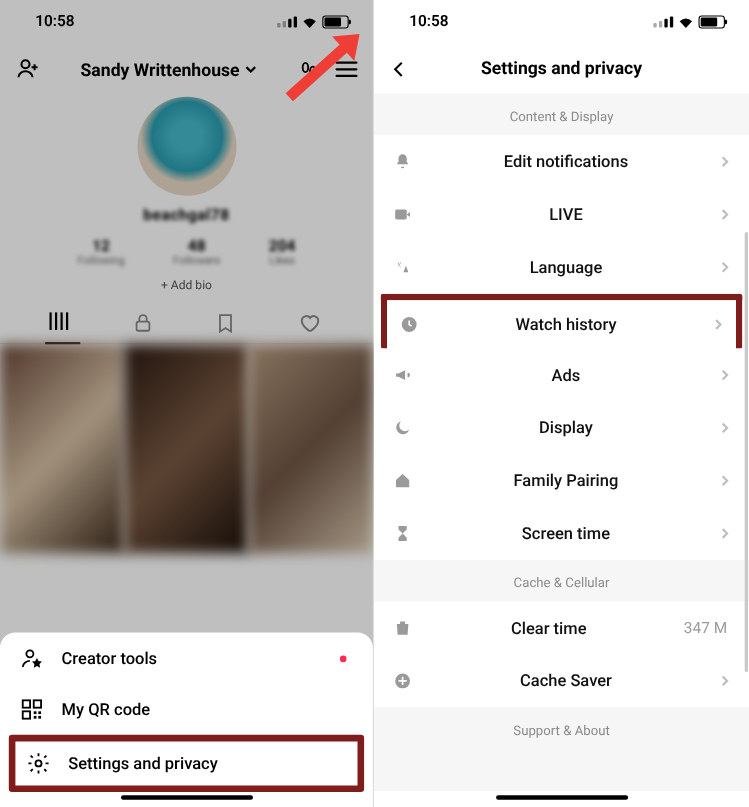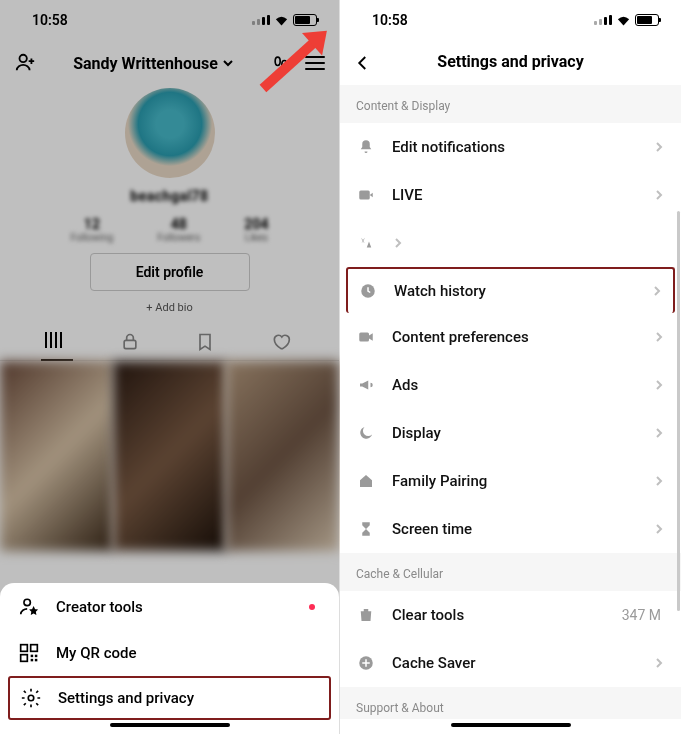--- a/index.html
+++ b/index.html
@@ -114,21 +114,21 @@
     position:absolute; bottom:0; left:0; right:0;
     background:#fff; border-radius:14px 14px 0 0;
     padding:1px 0 14px; z-index:10;
   }
   .sheet-row {
     display:flex; align-items:center; gap:16px;
     padding:12px 18px; font-size:15px; font-weight:500;
   }
   .sheet-row .dot{ width:6px;height:6px;border-radius:50%;background:#fe2c55; margin-left:auto; margin-right:6px;}
   .sheet-icon { width:22px; height:22px; display:flex;align-items:center;justify-content:center;}
-  .highlight-red { border:2px solid #7f1d1d; border-radius:3px; }
+  .highlight-red { border:6px solid #7f1d1d; border-radius:3px; }
   .sheet .highlight-red { margin:0 8px; padding:9px 10px;}
   .home-indicator {
     position:absolute; bottom:7px; left:50%; transform:translateX(-50%);
     width:120px; height:4px; background:#000; border-radius:3px; z-index:20;
   }
   
   .settings-head {
     display:flex; align-items:center; justify-content:center;
     position:relative; padding:12px 0 14px; font-weight:700; font-size:16px;
   }
@@ -138,21 +138,21 @@
   }
   .setting-row {
     display:flex; align-items:center; gap:16px;
     padding:14px 16px; background:#fff; font-size:15px;
     border-bottom: 0;
   }
   .setting-row .ric { width:20px;height:20px; color:#9a9a9a; flex-shrink:0; display:flex;align-items:center;justify-content:center;}
   .setting-row .lab { flex:1; color:#111; font-weight:500;}
   .setting-row .val { color:#9a9a9a; font-size:14px; margin-right:4px;}
   .setting-row .chev { color:#bfbfbf; width:12px;height:12px;}
-  .settings-body { background:#f6f6f6; height:calc(100% - 100px); overflow:hidden; position:relative;}
+  .settings-body { background:#f6f6f6; height:calc(100% - 100px); overflow:hidden; position:relative;text-align:center;}
   .scrollind { position:absolute; right:1px; top:126px; width:3px; height:400px; background:#c9c9c9; border-radius:2px;}
   .group { background:#fff; }
   .group .highlight-red { margin:0 6px; padding:12px 10px;}
   svg { display:block; }
 </style>
 </head>
 <body>
 
 <div class="phone phone-left">
   <div class="statusbar">
@@ -208,21 +208,20 @@
         </div>
       <div class="stat">
           <div class="stat-num">48</div>
           <div class="stat-lab">Followers</div>
         </div>
       <div class="stat">
           <div class="stat-num">204</div>
           <div class="stat-lab">Likes</div>
         </div>
     </div>
-    <div class="edit-btn">Edit profile</div>
     <div class="addbio">+ Add bio</div>
   </div>
 
   <div class="tabrow">
     <div class="tab active">
       <div class="feedicon row">
           <span></span>
           <span></span>
           <span></span>
           <span></span>
@@ -349,51 +348,40 @@
         <svg class="chev" viewBox="0 0 12 12">
             <path d="M4 2l4 4-4 4" stroke="#bfbfbf" stroke-width="2" fill="none"></path>
           </svg>
       </div>
       <div class="setting-row">
         <div class="ric">
             <svg viewBox="0 0 24 24" width="18" height="18" fill="#9a9a9a">
               <path d="M4 5h8M8 3v2M6 5c0 4 4 7 4 7M10 5c0 4-4 7-4 7M13 18l3-8 3 8M14 15h4"></path>
             </svg>
           </div>
+        <span class="lab">Language</span>
         <svg class="chev" viewBox="0 0 12 12">
             <path d="M4 2l4 4-4 4" stroke="#bfbfbf" stroke-width="2" fill="none"></path>
           </svg>
       </div>
       <div class="setting-row highlight-red">
         <div class="ric">
             <svg viewBox="0 0 24 24" width="18" height="18" fill="#9a9a9a">
               <circle cx="12" cy="12" r="9"></circle>
               <path d="M12 7v5l3 2" stroke="#fff" stroke-width="2" fill="none"></path>
             </svg>
           </div>
         <span class="lab">Watch history</span>
         <svg class="chev" viewBox="0 0 12 12">
             <path d="M4 2l4 4-4 4" stroke="#bfbfbf" stroke-width="2" fill="none"></path>
           </svg>
       </div>
       <div class="setting-row">
         <div class="ric">
             <svg viewBox="0 0 24 24" width="18" height="18" fill="#9a9a9a">
-              <rect x="3" y="6" width="13" height="12" rx="2"></rect>
-              <path d="M16 10l5-3v10l-5-3z"></path>
-            </svg>
-          </div>
-        <span class="lab">Content preferences</span>
-        <svg class="chev" viewBox="0 0 12 12">
-            <path d="M4 2l4 4-4 4" stroke="#bfbfbf" stroke-width="2" fill="none"></path>
-          </svg>
-      </div>
-      <div class="setting-row">
-        <div class="ric">
-            <svg viewBox="0 0 24 24" width="18" height="18" fill="#9a9a9a">
               <path d="M4 10v4h3l8 4V6l-8 4H4zM18 9a3 3 0 010 6"></path>
             </svg>
           </div>
         <span class="lab">Ads</span>
         <svg class="chev" viewBox="0 0 12 12">
             <path d="M4 2l4 4-4 4" stroke="#bfbfbf" stroke-width="2" fill="none"></path>
           </svg>
       </div>
       <div class="setting-row">
         <div class="ric">
@@ -431,21 +419,21 @@
     </div>
 
     <div class="section-label">Cache &amp; Cellular</div>
     <div class="group">
       <div class="setting-row">
         <div class="ric">
             <svg viewBox="0 0 24 24" width="18" height="18" fill="#9a9a9a">
               <path d="M5 7h14l-1 13H6L5 7zM9 4h6v3H9zM3 7h18"></path>
             </svg>
           </div>
-        <span class="lab">Clear tools</span>
+        <span class="lab">Clear time</span>
         <span class="val">347 M</span>
       </div>
       <div class="setting-row">
         <div class="ric">
             <svg viewBox="0 0 24 24" width="18" height="18" fill="#9a9a9a">
               <circle cx="12" cy="12" r="9"></circle>
               <path d="M12 7v10M7 12h10" stroke="#fff" stroke-width="2"></path>
             </svg>
           </div>
         <span class="lab">Cache Saver</span>

